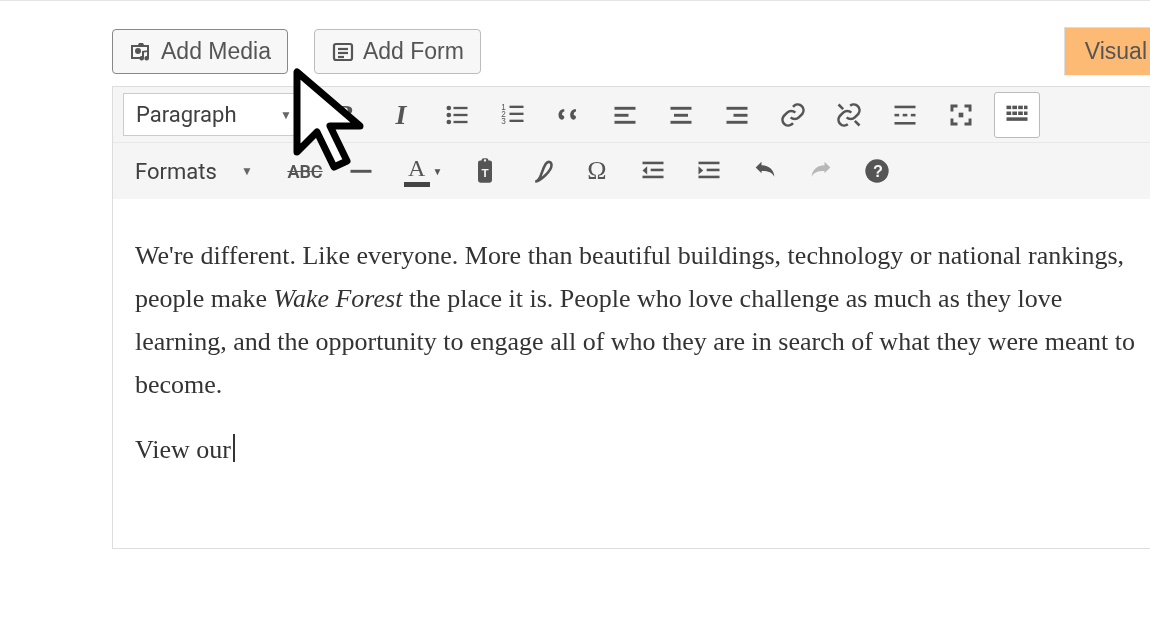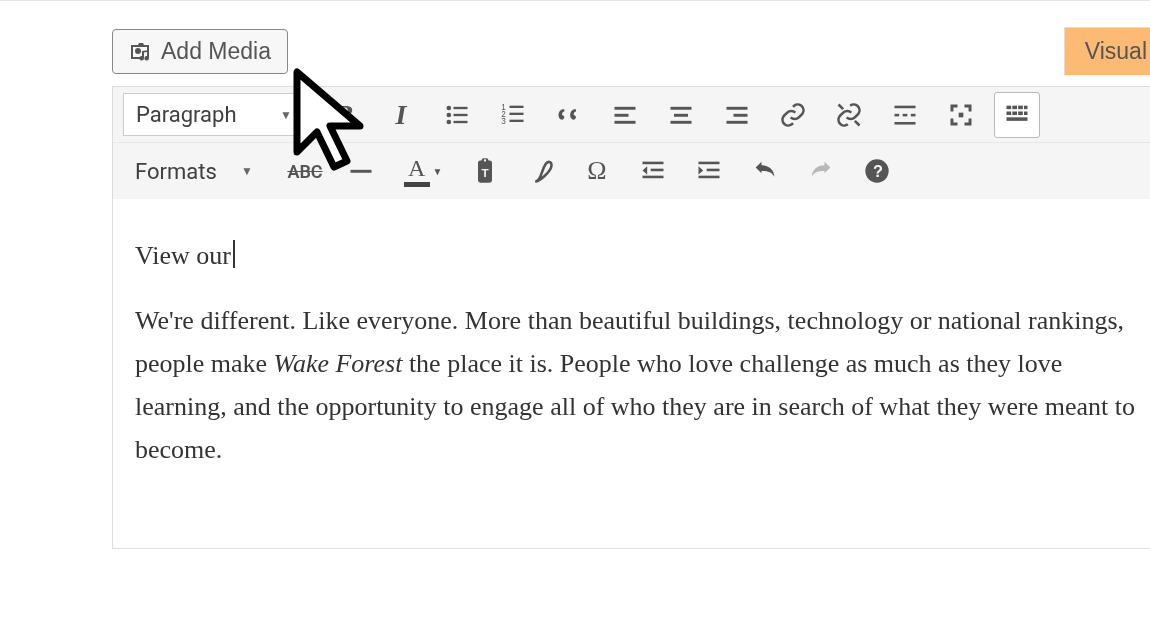--- a/index.html
+++ b/index.html
@@ -164,20 +164,31 @@
 
       <button class="media-btn">
         <span class="icon">
           <svg width="24" height="24" viewBox="0 0 24 24">
               <path d="M4 5h5l1-2h4l1 2h5v6h-2V7H4v10h7v2H2V5h2zm5 6a3 3 0 1 1 0 0zM9 8a3 3 0 1 0 .001 6.001A3 3 0 0 0 9 8zm11 3v7.2a2.3 2.3 0 1 1-2-2.28V12l-3 .5v5.7a2.3 2.3 0 1 1-2-2.28V11l7-1z"></path>
             </svg>
         </span>
         <span>Add Media</span>
       </button>
 
+      <button class="media-btn">
+        <span class="icon">
+          <svg width="24" height="24" viewBox="0 0 24 24">
+              <rect x="3" y="4" width="18" height="16" rx="2" class="stroke-only"></rect>
+              <line x1="7" y1="9" x2="17" y2="9" class="stroke-only"></line>
+              <line x1="7" y1="13" x2="17" y2="13" class="stroke-only"></line>
+              <line x1="7" y1="17" x2="13" y2="17" class="stroke-only"></line>
+            </svg>
+        </span>
+        <span>Add Form</span>
+      </button>
 
       <div class="tab-switch">
         <button class="tab-btn tab-visual">Visual</button>
       </div>
 
       <div class="cursor-overlay">
         <svg width="90" height="120" viewBox="0 0 90 120">
           <path d="M5 5 L5 85 L25 65 L42 100 L55 94 L38 59 L68 59 Z" fill="#fff" stroke="#000" stroke-width="7" stroke-linejoin="round"></path>
         </svg>
       </div>
@@ -340,21 +351,21 @@
               <circle cx="12" cy="12" r="10"></circle>
               <text x="8.5" y="17" font-size="14" fill="#f5f5f5" font-weight="700" font-family="sans-serif">?</text>
             </svg>
         </div>
       </div>
 
     </div>
 
     <div class="editor-body">
       <p>
+        <span>We're different. Like everyone. More than beautiful buildings, technology or national rankings, people make </span><em>Wake Forest</em><span> the place it is. People who love challenge as much as they love learning, and the opportunity to engage all of who they are in search of what they were meant to become.</span>
+      </p>
+      <p>
         <span>View our</span><span class="cursor-bar"></span>
       </p>
-      <p>
-        <span>We're different. Like everyone. More than beautiful buildings, technology or national rankings, people make </span><em>Wake Forest</em><span> the place it is. People who love challenge as much as they love learning, and the opportunity to engage all of who they are in search of what they were meant to become.</span>
-      </p>
     </div>
 
   </div>
 </div>
 
 </body></html>

